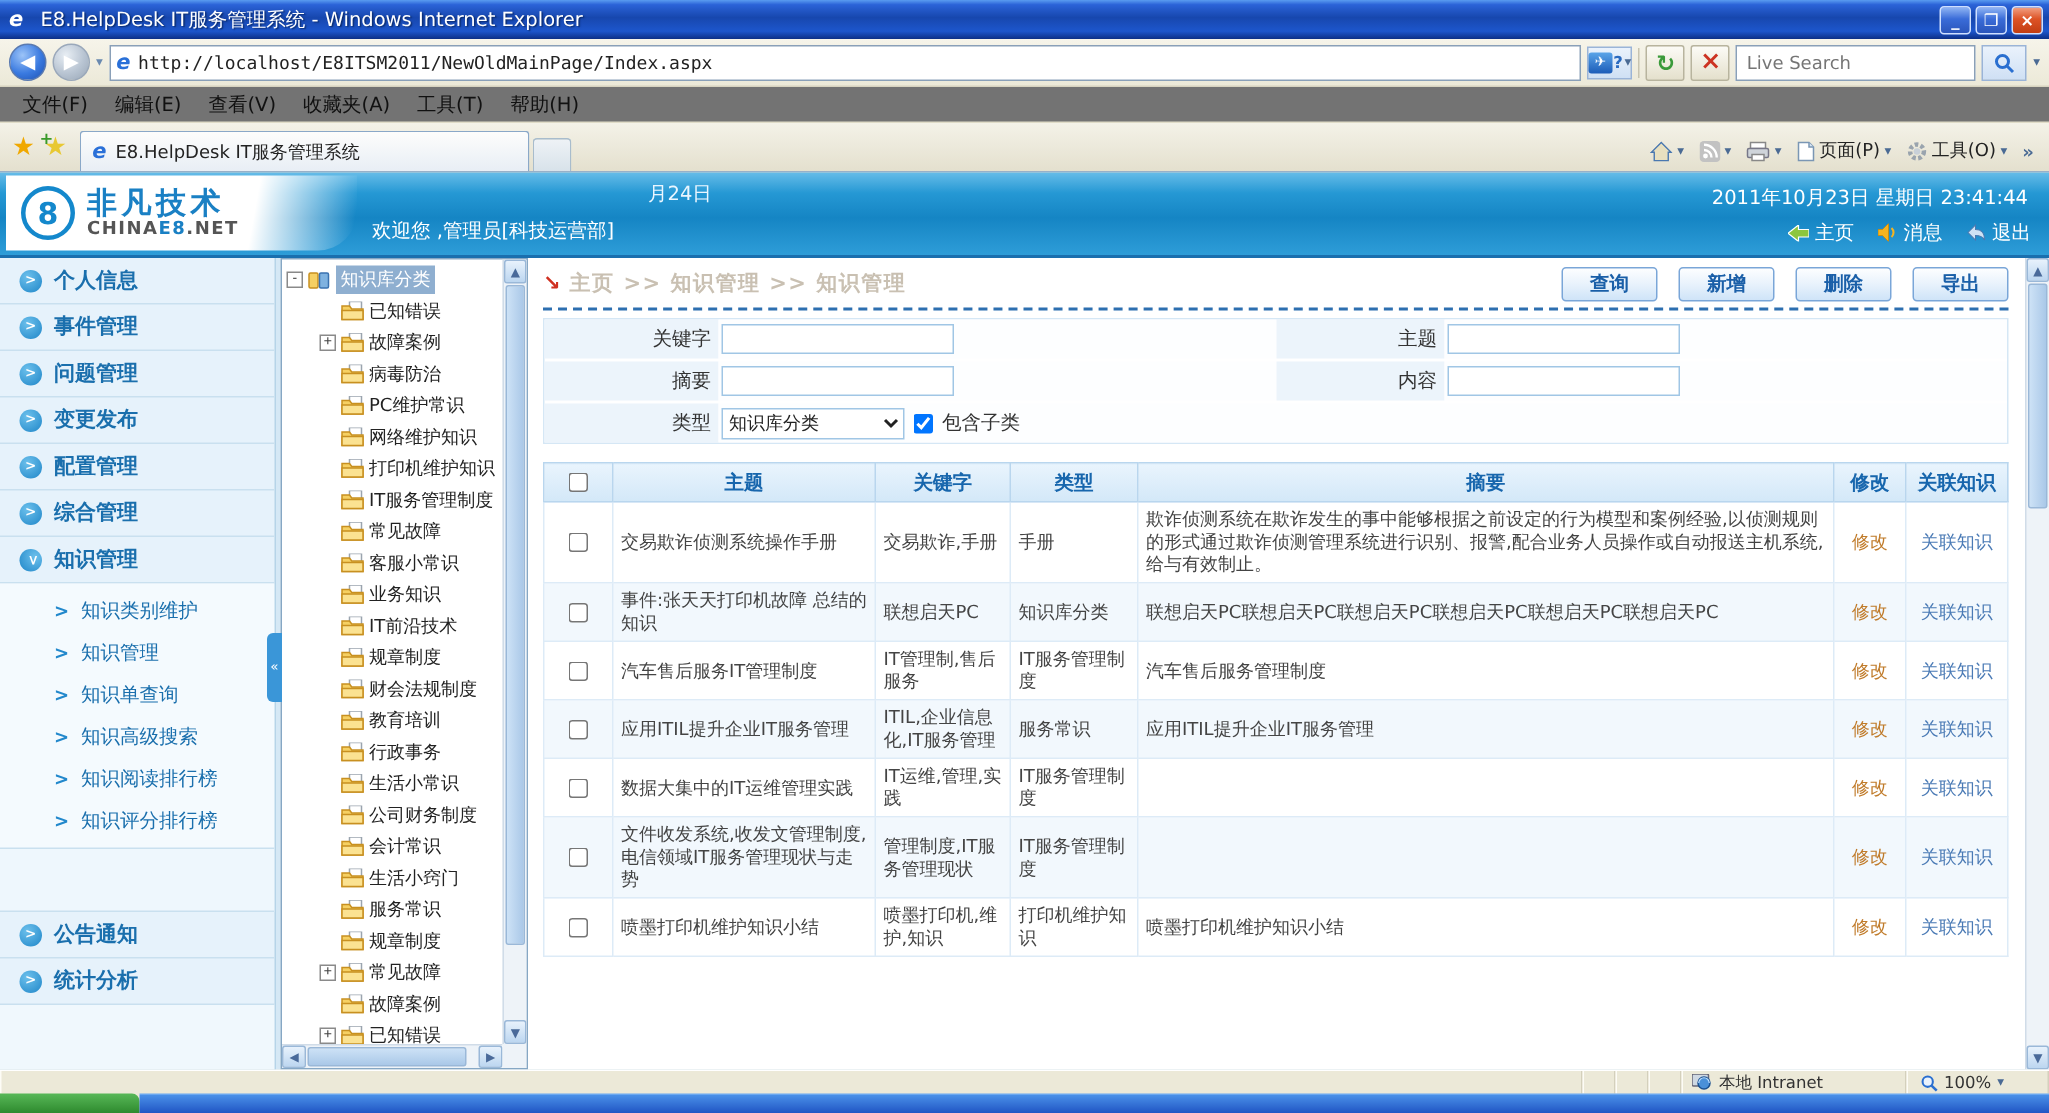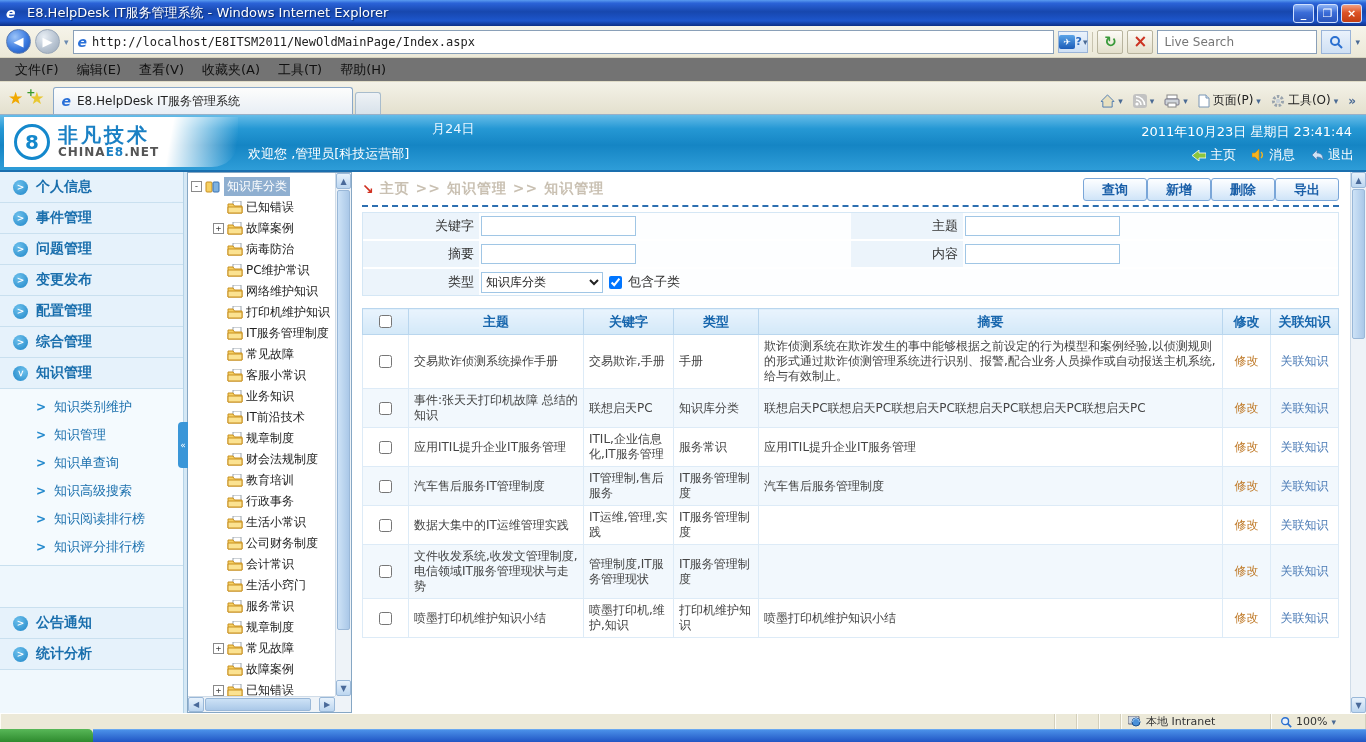--- a/index.html
+++ b/index.html
@@ -111,21 +111,21 @@
   .tree-hsb .left { left:0; } .tree-hsb .right { right:0; }
   .h-thumb { position:absolute; top:1px; height:13px; left:17px; width:106px; background:linear-gradient(#cde2f6,#aac8e8); border:1px solid #9ab8d8; border-radius:2px; }
   .sb-corner { position:absolute; right:0; bottom:0; width:16px; height:16px; background:#eef3f8; }
 
   
   .content { flex:1; background:#fff; position:relative; padding:4px 27px 0 10px; overflow:hidden; }
   .content-vsb { bottom:0; }
   .toprow { display:flex; align-items:center; height:26px; }
   .crumb-arrow { color:#d03020; font-weight:bold; font-size:14px; margin-right:6px; }
   .breadcrumb { color:#c9c0b2; font-size:14px; font-weight:bold; letter-spacing:1px; }
-  .topbtns { margin-left:auto; display:flex; gap:0;align-items:center; }
+  .topbtns { margin-left:auto; display:flex; gap:14px;align-items:center; }
   .cmd-btn { width:64px; height:23px; border:1px solid #7aa6d8; border-radius:3px; background:linear-gradient(#fdfeff,#e8f2fc 50%,#cfe4f8); color:#1a5fa8; font-size:13px; font-weight:bold; text-align:center; line-height:21px; }
   .dashline { border-top:2px dashed #2d6fb0; margin:3px 0 5px; }
 
   
   .sform { border:1px solid #d5e7f5; display:grid; grid-template-columns:116px 372px 112px 1fr; grid-auto-rows:26px; row-gap:2px; background:#fff; }
   .fl { background:#ecf4fb; display:flex; align-items:center; justify-content:flex-end; padding-right:5px; font-size:13px; color:#333; }
   .ff { background:#fdfeff; display:flex; align-items:center; padding-left:2px; gap:6px; }
   .ff input[type=text] { width:155px; height:20px; border:1px solid #a0c6e5; font-size:12px; padding:0 3px; }
   .ff select { width:122px; height:21px; border:1px solid #a0c6e5; font-size:12px; color:#222; background:#fff; }
   .inc-label { font-size:13px; color:#333; }
@@ -699,35 +699,35 @@
             <td>联想启天PC</td>
             <td>知识库分类</td>
             <td>联想启天PC联想启天PC联想启天PC联想启天PC联想启天PC联想启天PC</td>
             <td class="center"><span class="editlink">修改</span></td>
             <td class="center"><span class="rellink">关联知识</span></td>
           </tr>
             <tr>
             <td class="center">
                 <input type="checkbox" style="">
               </td>
-            <td class="topic">应用ITIL提升企业IT服务管理</td>
-            <td>ITIL,企业信息化,IT服务管理</td>
-            <td>服务常识</td>
-            <td>应用ITIL提升企业IT服务管理</td>
+            <td class="topic">汽车售后服务IT管理制度</td>
+            <td>IT管理制,售后服务</td>
+            <td>IT服务管理制度</td>
+            <td>汽车售后服务管理制度</td>
             <td class="center"><span class="editlink">修改</span></td>
             <td class="center"><span class="rellink">关联知识</span></td>
           </tr>
             <tr>
             <td class="center">
                 <input type="checkbox" style="">
               </td>
-            <td class="topic">汽车售后服务IT管理制度</td>
-            <td>IT管理制,售后服务</td>
-            <td>IT服务管理制度</td>
-            <td>汽车售后服务管理制度</td>
+            <td class="topic">应用ITIL提升企业IT服务管理</td>
+            <td>ITIL,企业信息化,IT服务管理</td>
+            <td>服务常识</td>
+            <td>应用ITIL提升企业IT服务管理</td>
             <td class="center"><span class="editlink">修改</span></td>
             <td class="center"><span class="rellink">关联知识</span></td>
           </tr>
             <tr>
             <td class="center">
                 <input type="checkbox" style="">
               </td>
             <td class="topic">数据大集中的IT运维管理实践</td>
             <td>IT运维,管理,实践</td>
             <td>IT服务管理制度</td>

